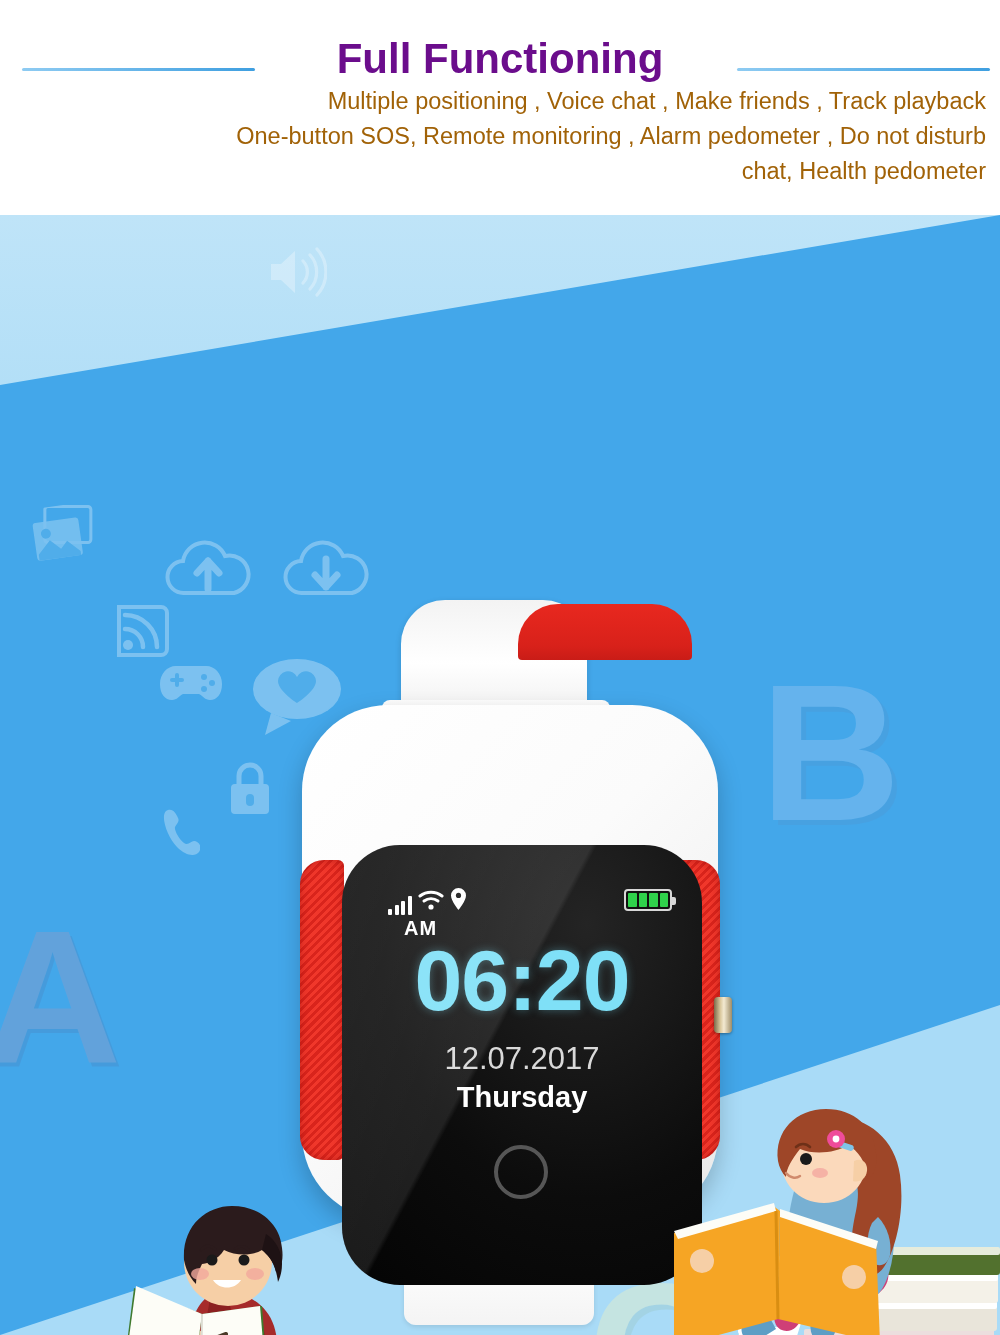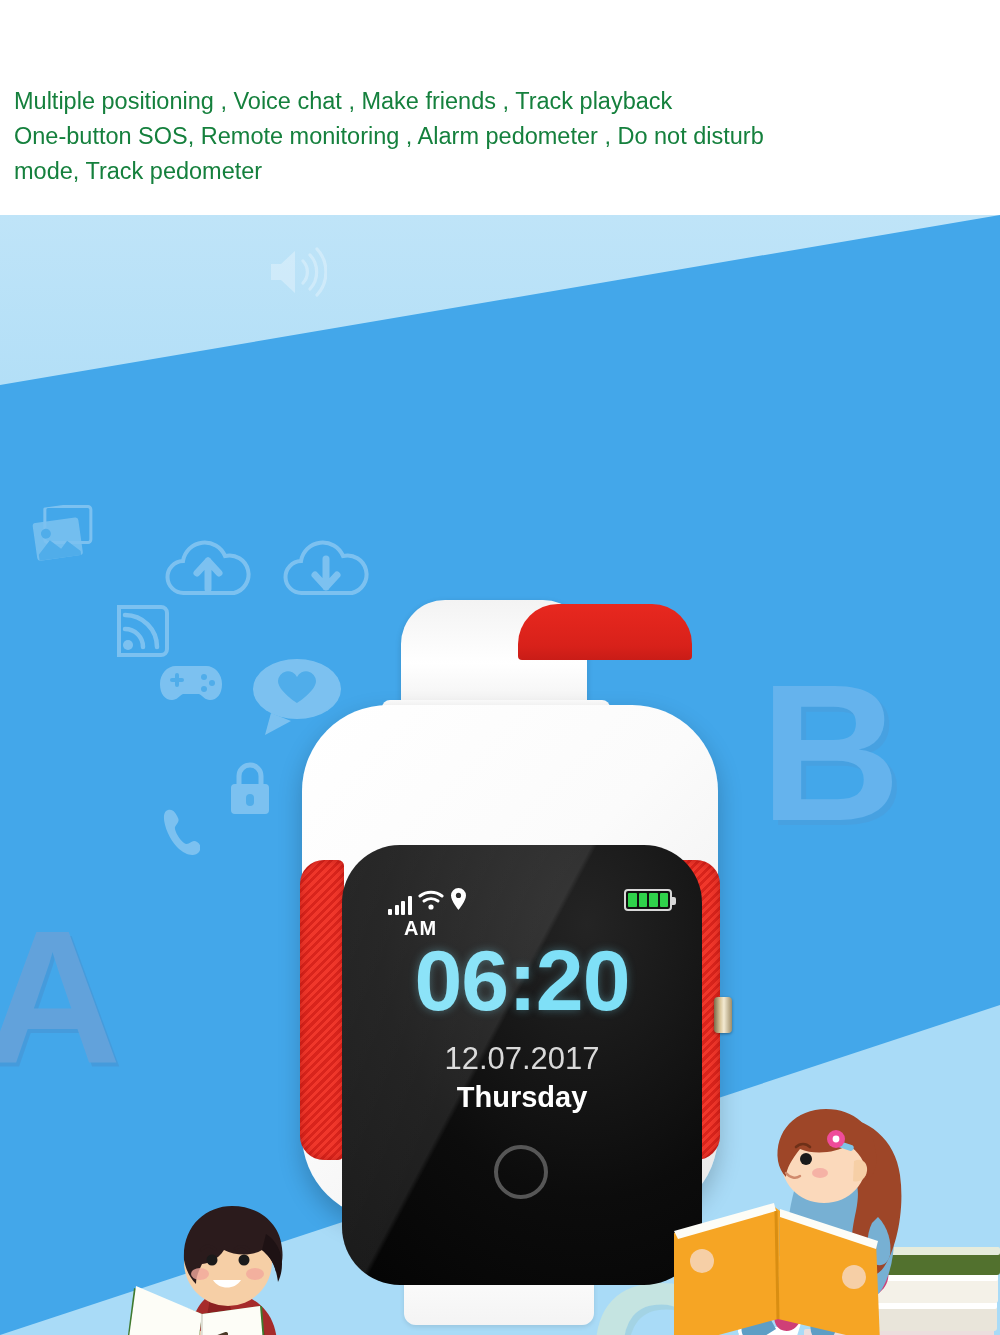--- a/index.html
+++ b/index.html
@@ -17,21 +17,21 @@
         background:linear-gradient(90deg,#8ecbf2,#3f9fe0);}
   .rule.left{left:22px;width:233px;}
   .rule.right{left:737px;width:253px;}
   .page-title{
     position:absolute;left:0;top:17px;width:1000px;text-align:center;
     font-size:42px;font-weight:bold;color:#6b0d8c;letter-spacing:0px;
     font-family:"Liberation Sans", sans-serif;
   }
   .subtitle{
     position:absolute;left:0;top:84px;width:1000px;
-    text-align:left;color:#15803d;font-size:23.5px;line-height:35px;
+    text-align:right;color:#a16207;font-size:23.5px;line-height:35px;
     font-family:"Liberation Sans", sans-serif;
     padding:0 14px;box-sizing:border-box;
   }
   .subtitle span{white-space:nowrap;}
 
   
   .hero{position:absolute;left:0;top:215px;width:1000px;height:1120px;overflow:hidden;
         background:#43a7ea;}
   .band-top{position:absolute;left:0;top:0;width:1000px;height:170px;
      background:linear-gradient(180deg,#bfe4f8,#b3dff7);
@@ -125,24 +125,29 @@
   .kid{position:absolute;pointer-events:none;}
   .boy{left:80px;top:975px;width:300px;height:290px;}
   .girl{left:630px;top:890px;width:370px;height:445px;}
 </style>
 </head>
 <body>
 
 <div class="page">
 
   <div class="header">
+    <div class="title-row">
+      <div class="rule left"></div>
+      <div class="rule right"></div>
+      <div class="page-title">Full Functioning</div>
+    </div>
     <div class="subtitle">
       <span>Multiple positioning ,    Voice chat  ,  Make friends  ,  Track playback</span><br>
       <span>One-button SOS,    Remote monitoring ,   Alarm pedometer  ,  Do not disturb</span><br>
-      <span>mode,    Track pedometer</span>
+      <span>chat,    Health pedometer</span>
     </div>
   </div>
 
   <div class="hero">
     <div class="band-top"></div>
     <div class="band-bottom"></div>
 
     <div class="deco" style="left:265px;top:28px;">
       <svg width="62" height="58" viewBox="0 0 62 58" fill="none">
         <path d="M6 21h10L30 8v42L16 37H6z" fill="#fff"></path>

